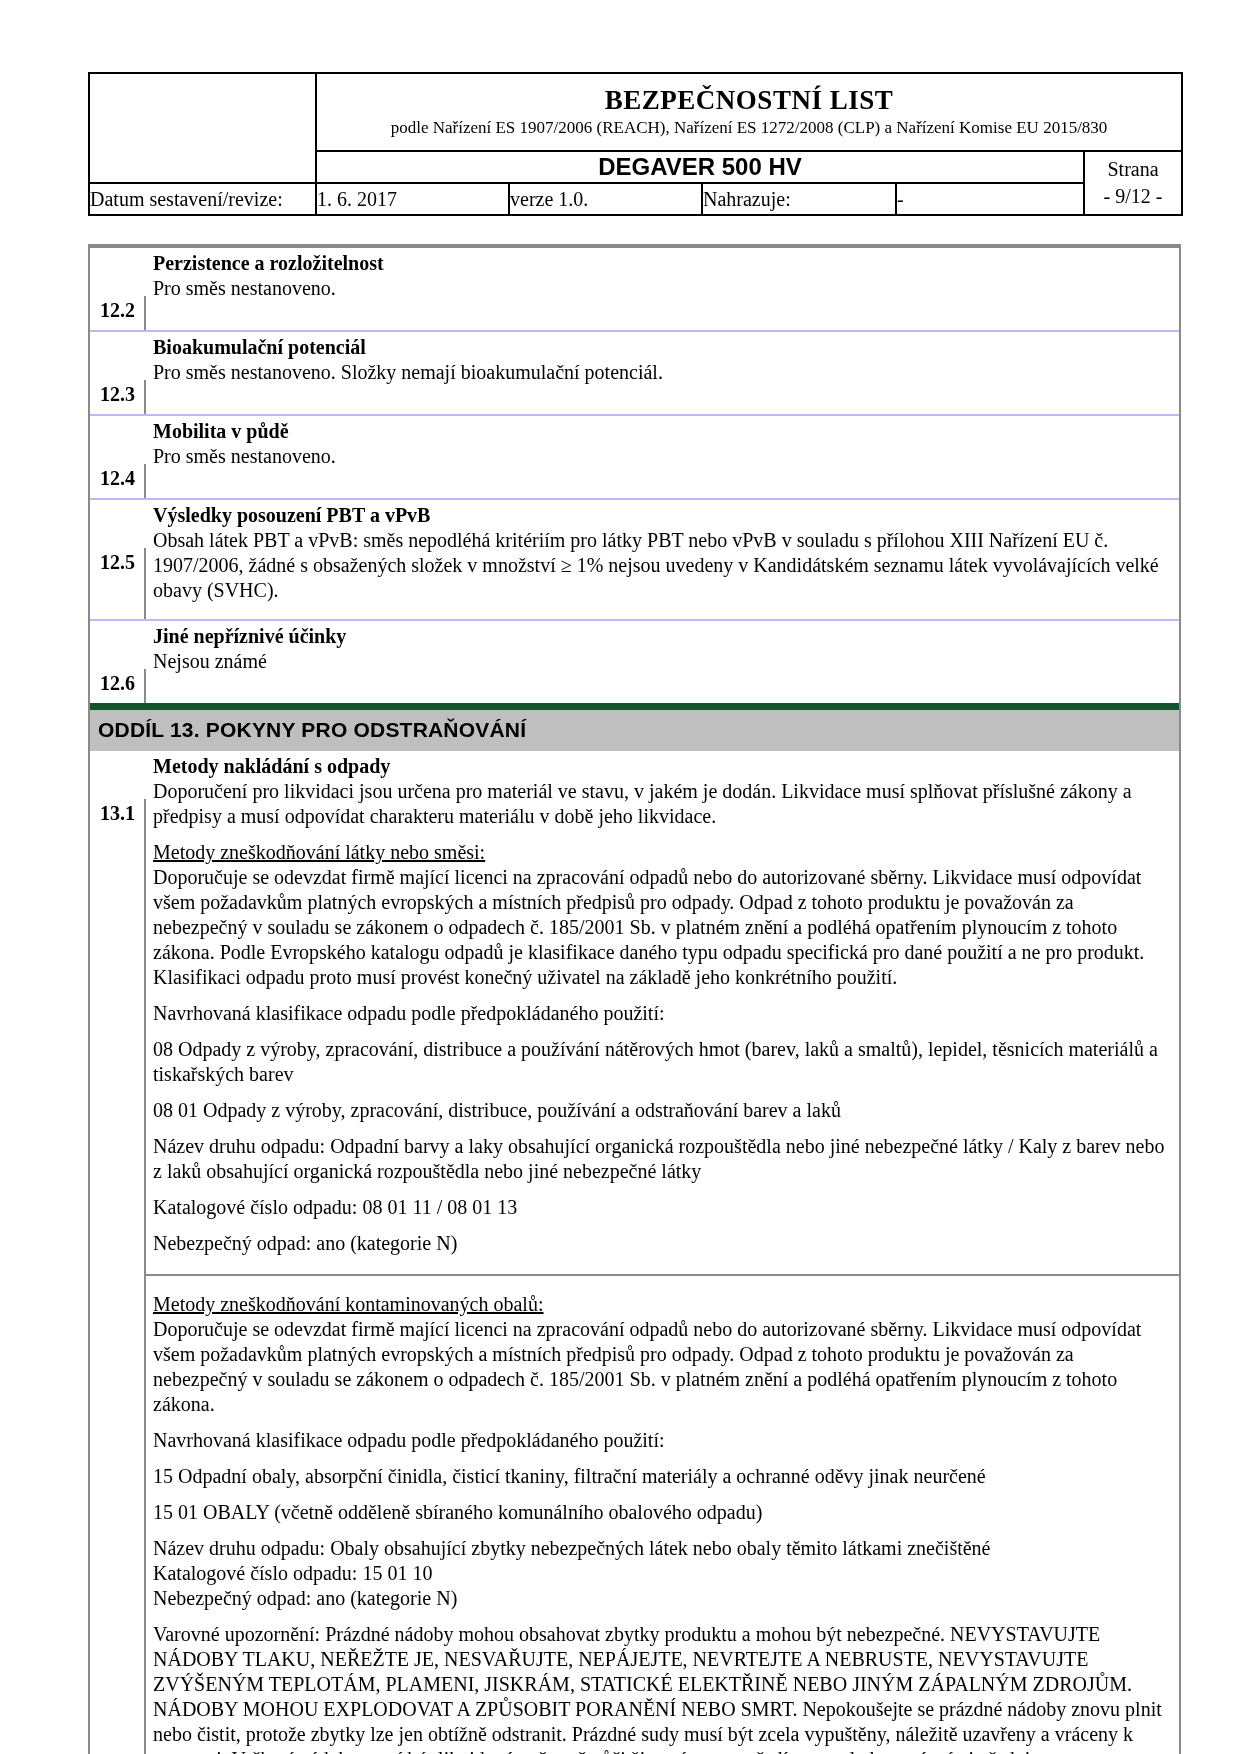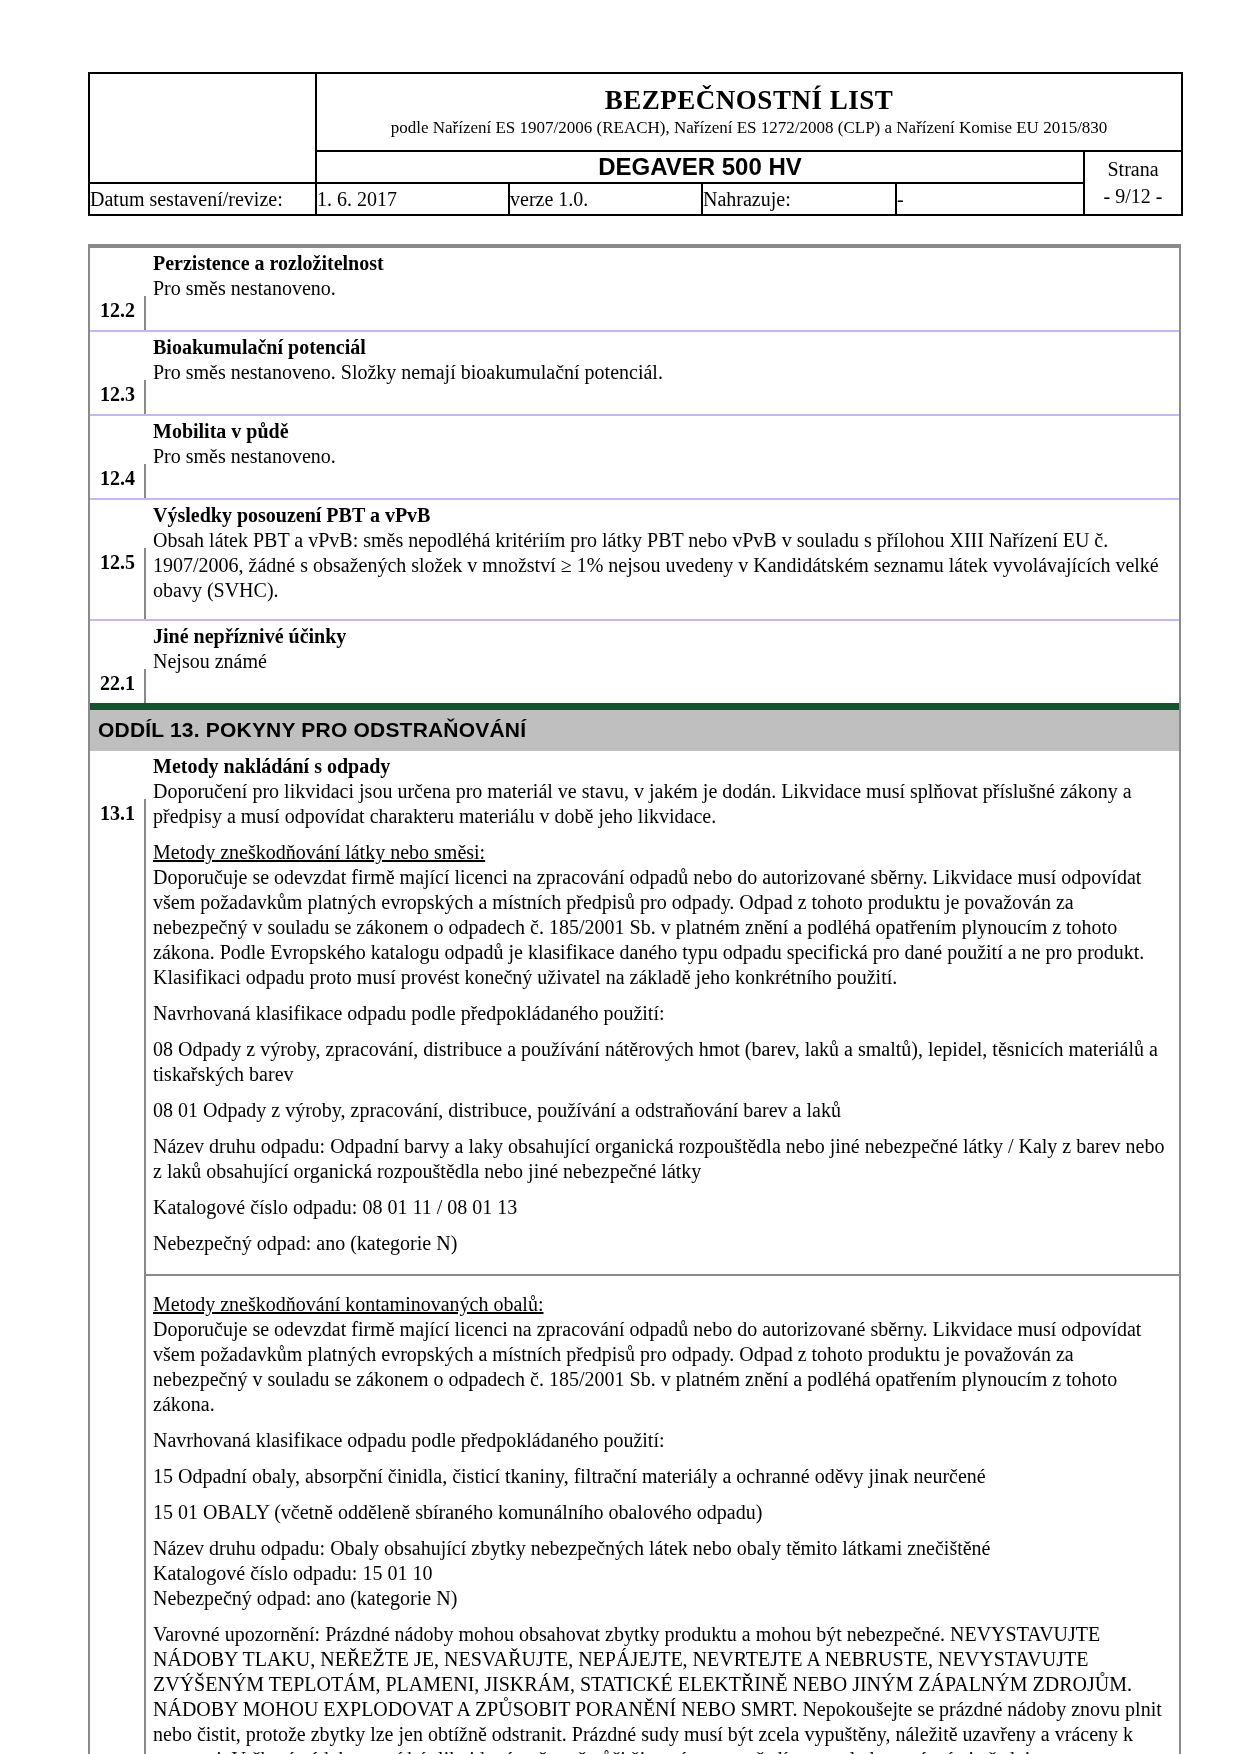--- a/index.html
+++ b/index.html
@@ -104,21 +104,21 @@
 
     <div class="row">
       <div class="num">12.5</div>
       <div class="cell">
         <div class="sec-title">Výsledky posouzení PBT a vPvB</div>
         <div>Obsah látek PBT a vPvB: směs nepodléhá kritériím pro látky PBT nebo vPvB v souladu s přílohou XIII Nařízení EU č. 1907/2006, žádné s obsažených složek v množství ≥ 1% nejsou uvedeny v Kandidátském seznamu látek vyvolávajících velké obavy (SVHC).</div>
       </div>
     </div>
 
     <div class="row">
-      <div class="num">22.1</div>
+      <div class="num">12.6</div>
       <div class="cell">
         <div class="sec-title">Jiné nepříznivé účinky</div>
         <div>Nejsou známé</div>
       </div>
     </div>
 
     <div class="bar">ODDÍL 13. POKYNY PRO ODSTRAŇOVÁNÍ</div>
 
     <div class="row">
       <div class="num">13.1</div>

